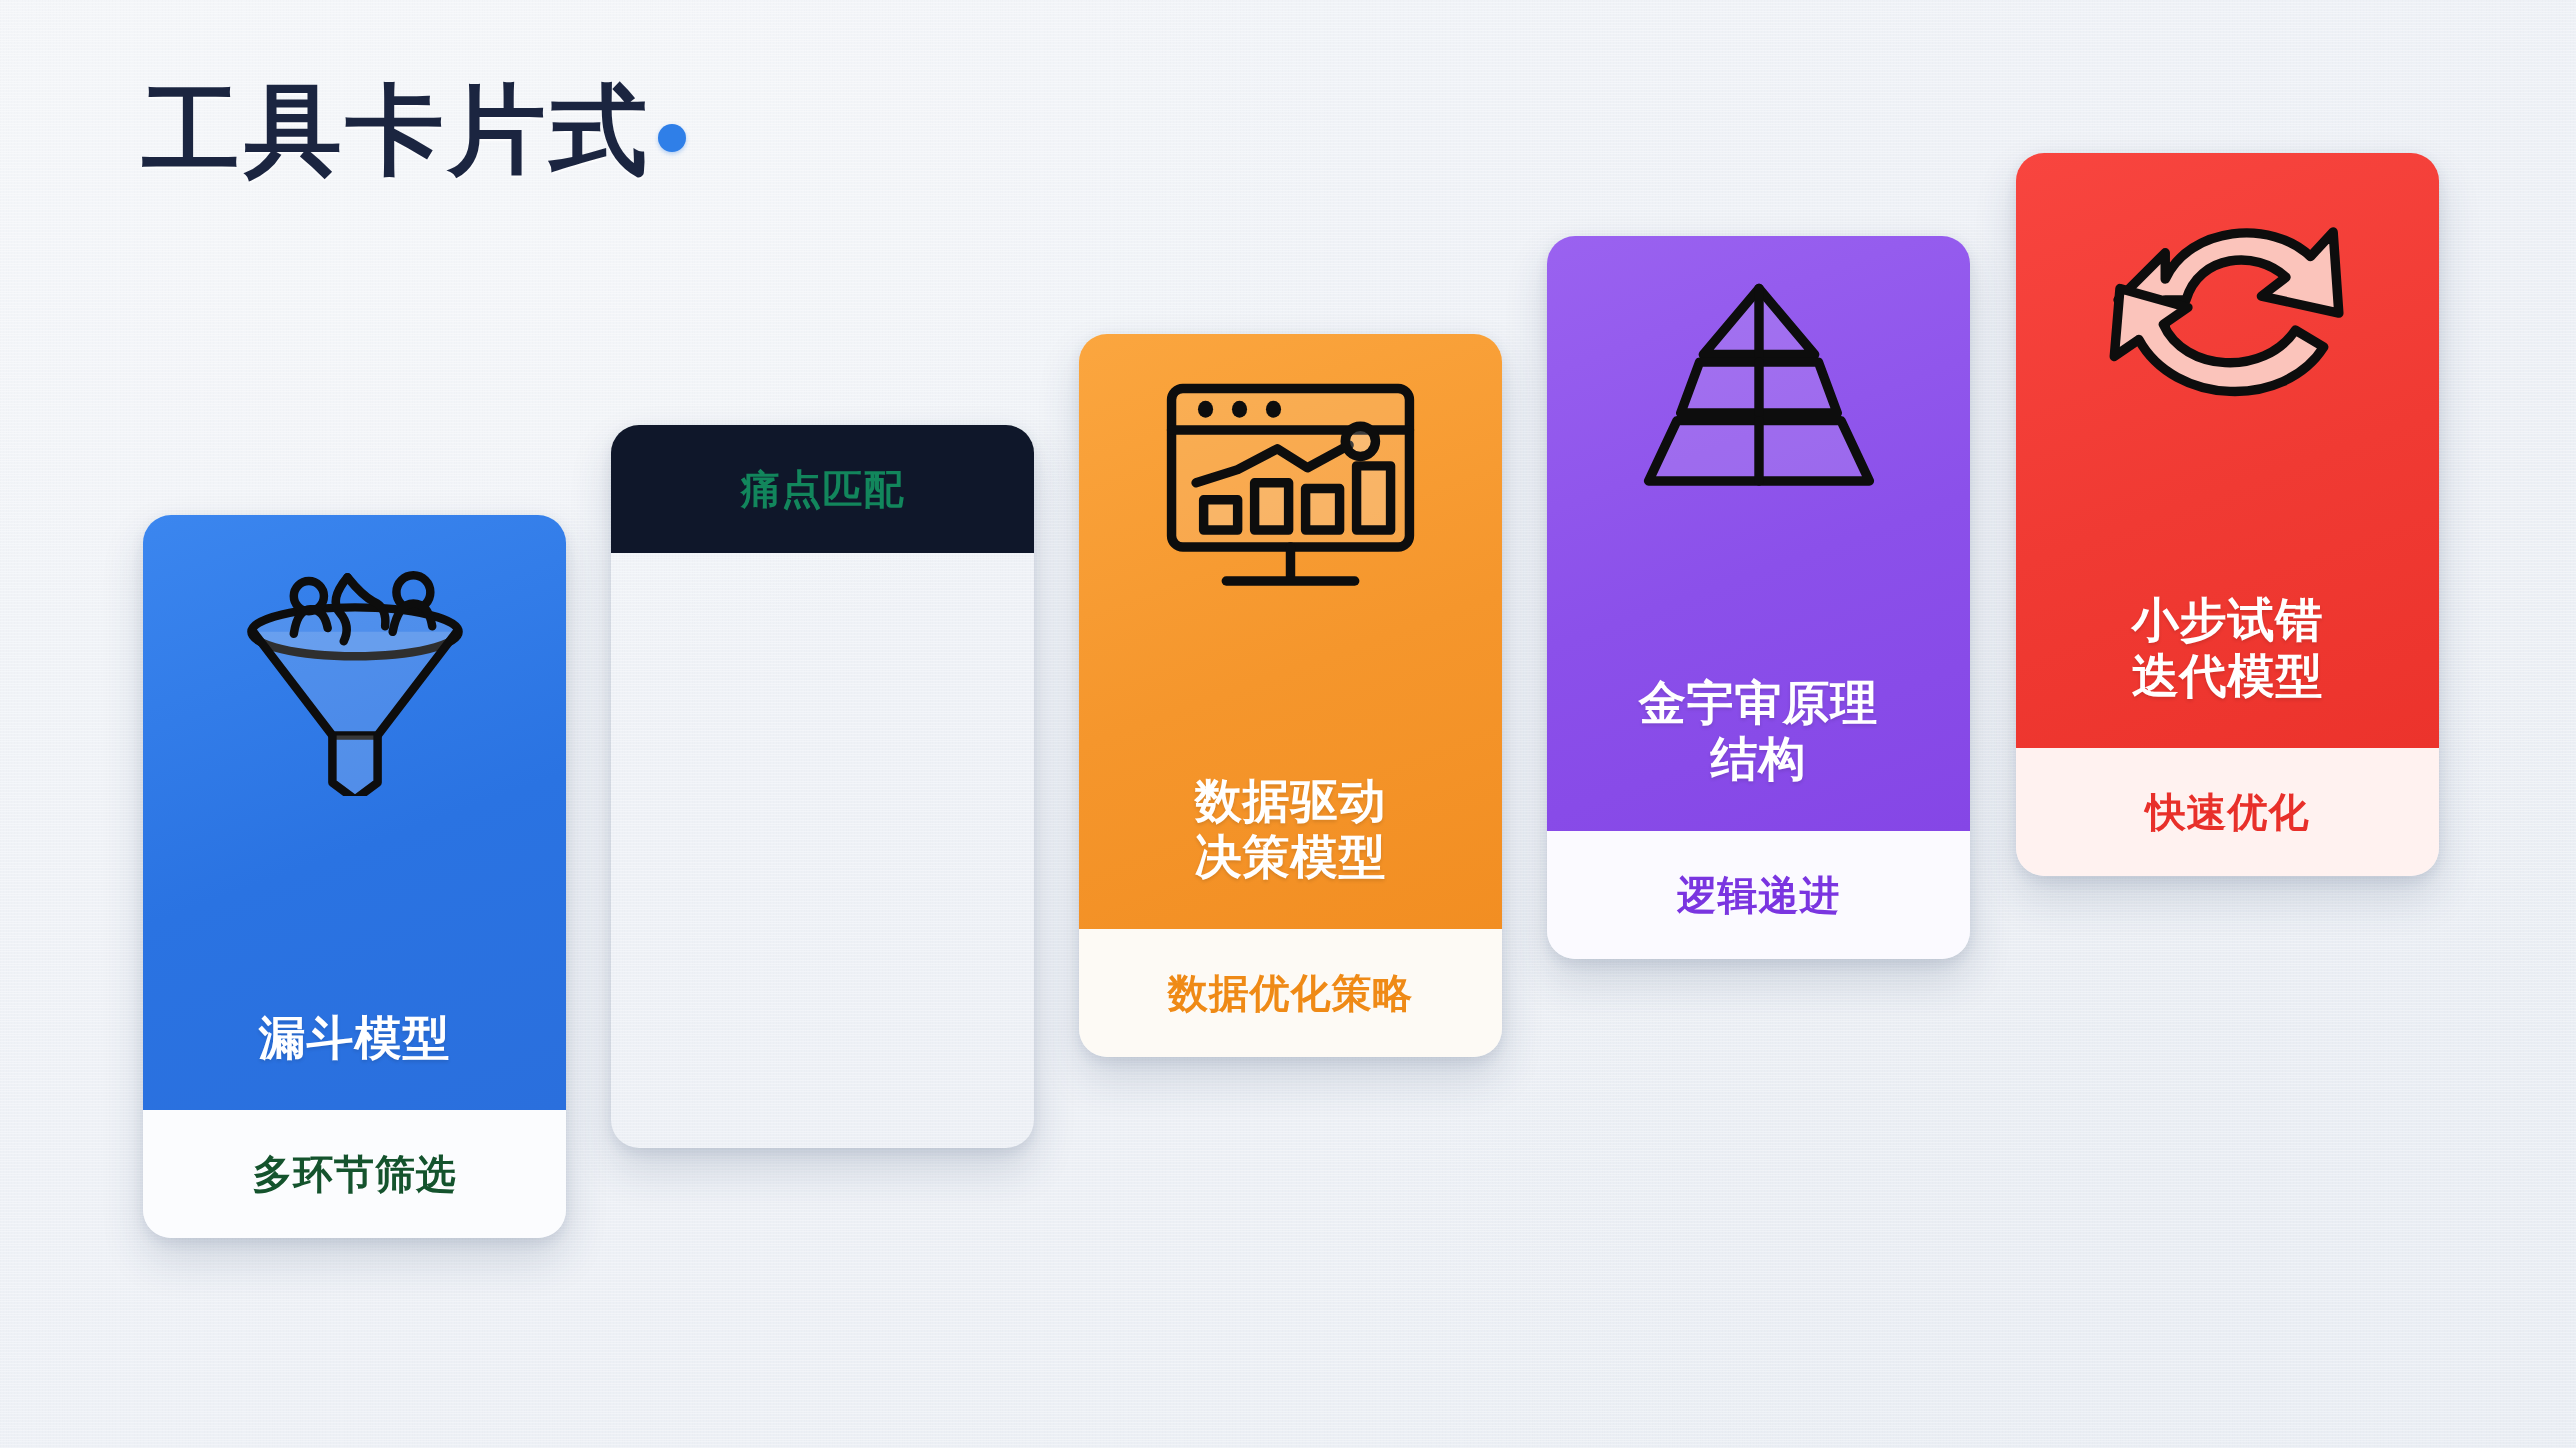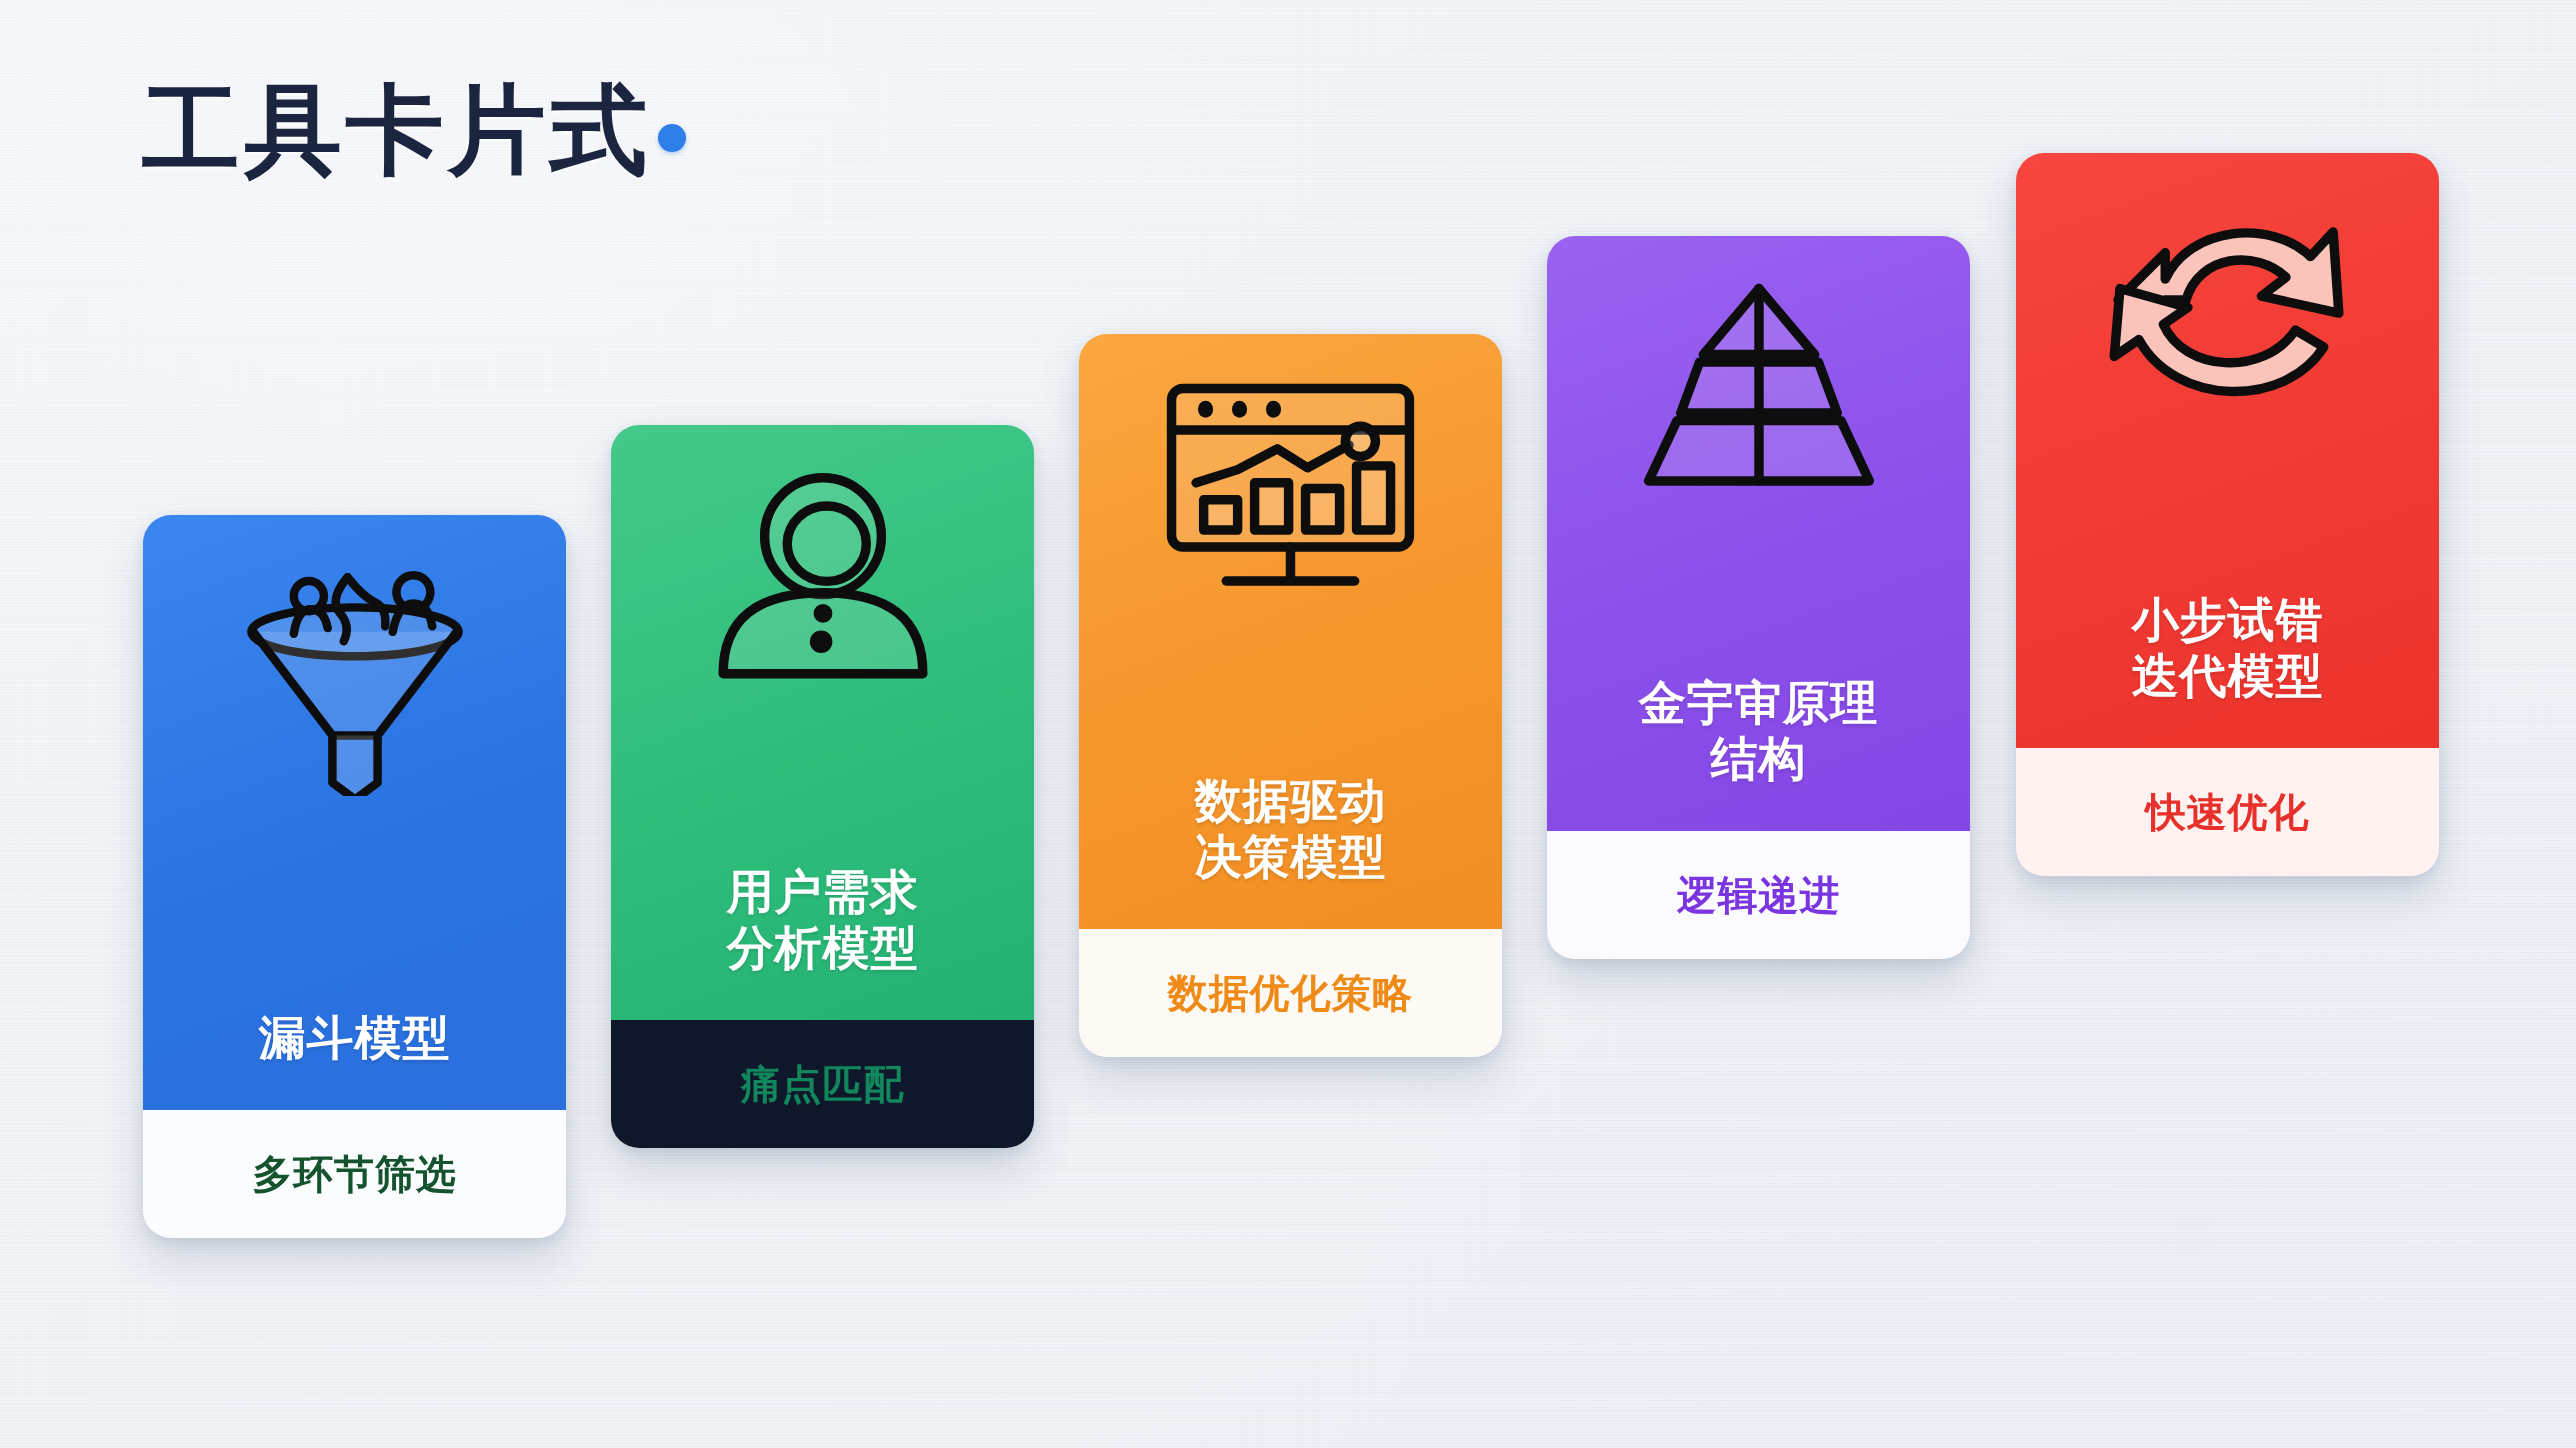--- a/index.html
+++ b/index.html
@@ -129,35 +129,20 @@
             <path d="M112 18 q16 20 28 26 q14 6 12 26"></path>
           </g>
         </svg>
       </div>
       <div class="card-title">漏斗模型</div>
     </div>
     <div class="card-footer">多环节筛选</div>
   </div>
 
   <div class="card" id="card-2">
-    <div class="card-body">
-      <div class="icon-wrap">
-        <svg width="226" height="236" viewBox="0 0 240 250" fill="none">
-          <g stroke="#0d0d0d" stroke-width="10" stroke-linecap="round" stroke-linejoin="round">
-            <ellipse cx="120" cy="70" rx="62" ry="62" fill="rgba(255,255,255,.12)"></ellipse>
-            <ellipse cx="124" cy="78" rx="42" ry="40" fill="none"></ellipse>
-            <path d="M14 216 q0 -86 106 -86 q106 0 106 86 Z" fill="rgba(255,255,255,.12)"></path>
-            <circle cx="120" cy="152" r="5" fill="#0d0d0d"></circle>
-            <circle cx="118" cy="182" r="7" fill="#0d0d0d"></circle>
-          </g>
-        </svg>
-      </div>
-      <div class="card-title">用户需求
-分析模型</div>
-    </div>
     <div class="card-footer">痛点匹配</div>
   </div>
 
   <div class="card" id="card-3">
     <div class="card-body">
       <div class="icon-wrap">
         <svg width="253" height="236" viewBox="0 0 268 250" fill="none">
           <g stroke="#0d0d0d" stroke-width="10" stroke-linecap="round" stroke-linejoin="round">
             <rect x="8" y="10" width="252" height="168" rx="12" fill="rgba(255,255,255,.13)"></rect>
             <line x1="8" y1="54" x2="260" y2="54"></line>

